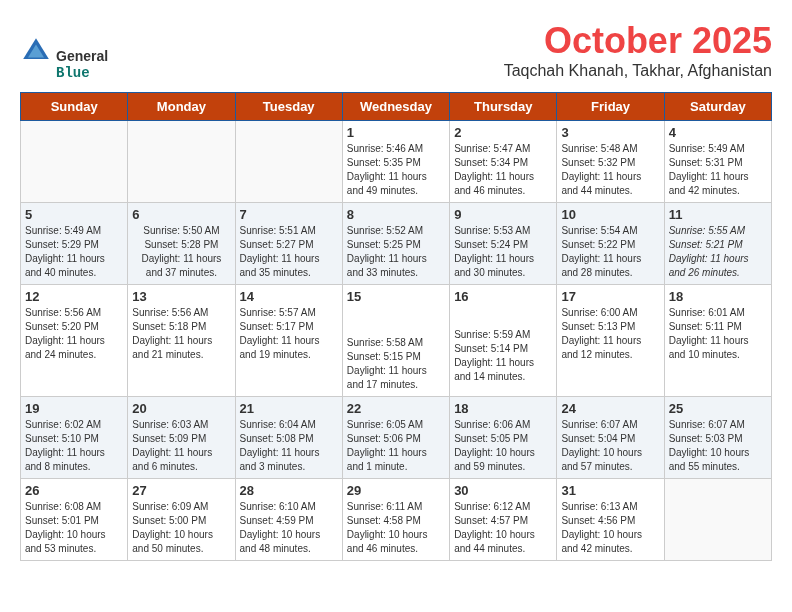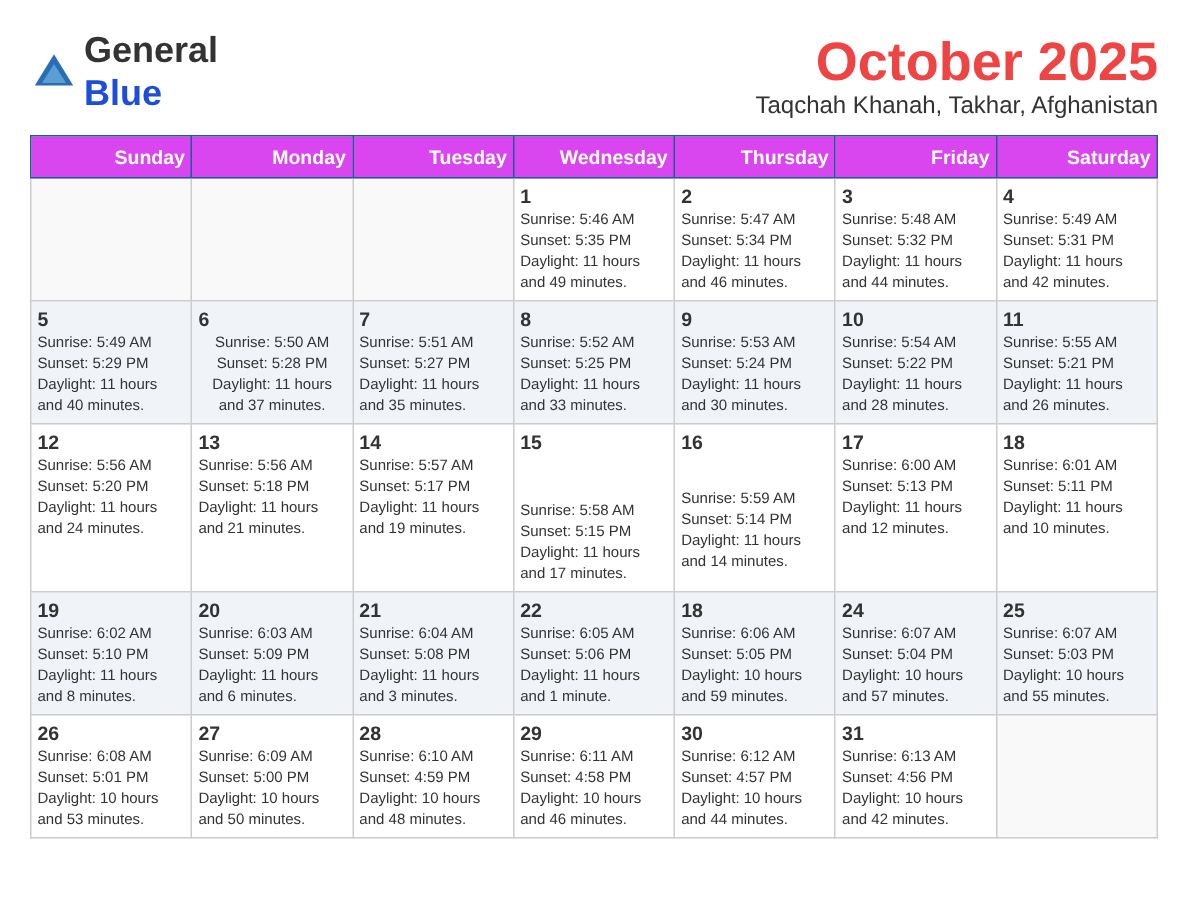--- a/index.html
+++ b/index.html
@@ -14,26 +14,27 @@
       display: flex;
       align-items: flex-start;
       justify-content: space-between;
       margin-bottom: 10px;
     }
     .logo {
       display: flex;
       align-items: center;
     }
     .logo-text {
-      font-size: 24px;
+      font-size: 14px;
       font-weight: bold;
       line-height: 1.2;
+      margin-top: 28px;
     }
     .logo-general { color: #333; }
-    .logo-blue { color: #1d4ed8; }
+    .logo-blue { color: #0f766e; font-family: Liberation Mono, monospace; }
     .logo-icon {
       width: 32px;
       height: 32px;
       margin-right: 4px;
     }
     .title-block {
       text-align: right;
     }
     .month-title {
       font-size: 36px;
@@ -43,25 +44,25 @@
     .location-title {
       font-size: 16px;
       color: #333;
     }
     .calendar {
       width: 100%;
       border-collapse: collapse;
       border: 1px solid #ccc;
     }
     .calendar th {
-      background-color: #d946ef;
+      background-color: #c2410c;
       color: #fff;
       padding: 6px 4px;
       font-size: 13px;
-      text-align: right;
+      text-align: center;
       border: 1px solid #1e5a9e;
     }
     .calendar td {
       vertical-align: top;
       border: 1px solid #ccc;
       padding: 4px 4px;
       width: calc(100% / 7);
       min-height: 80px;
       font-size: 10.5px;
       color: #333;
@@ -189,21 +190,21 @@
         </td>
         <td>
           <span class="day-number">10</span>
           <div class="day-info" style="white-space: pre-line;">Sunrise: 5:54 AM
 Sunset: 5:22 PM
 Daylight: 11 hours
 and 28 minutes.</div>
         </td>
         <td>
           <span class="day-number">11</span>
-          <div class="day-info" style="white-space: pre-line;">Sunrise: 5:55 AM
+          <div class="day-info" style="white-space: pre-line; font-style: italic;">Sunrise: 5:55 AM
 Sunset: 5:21 PM
 Daylight: 11 hours
 and 26 minutes.</div>
         </td>
       </tr>
       <tr>
         <td>
           <span class="day-number">12</span>
           <div class="day-info" style="white-space: pre-line;">Sunrise: 5:56 AM
 Sunset: 5:20 PM

